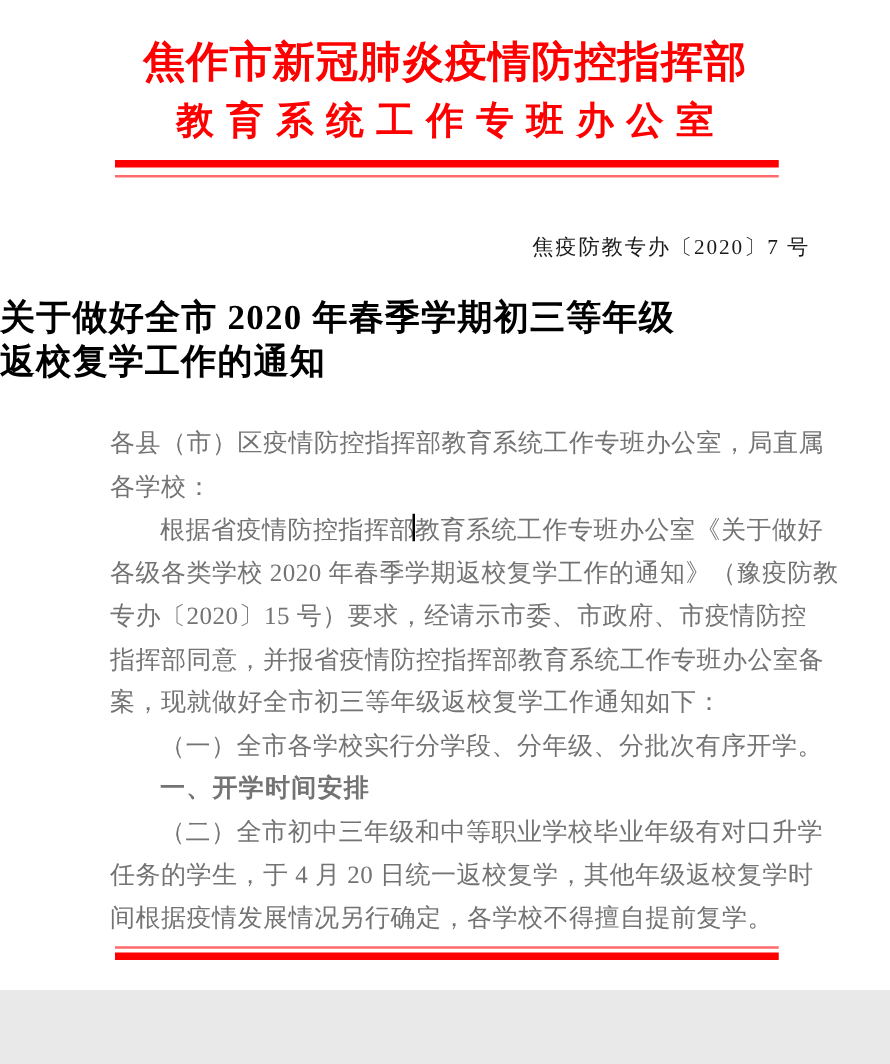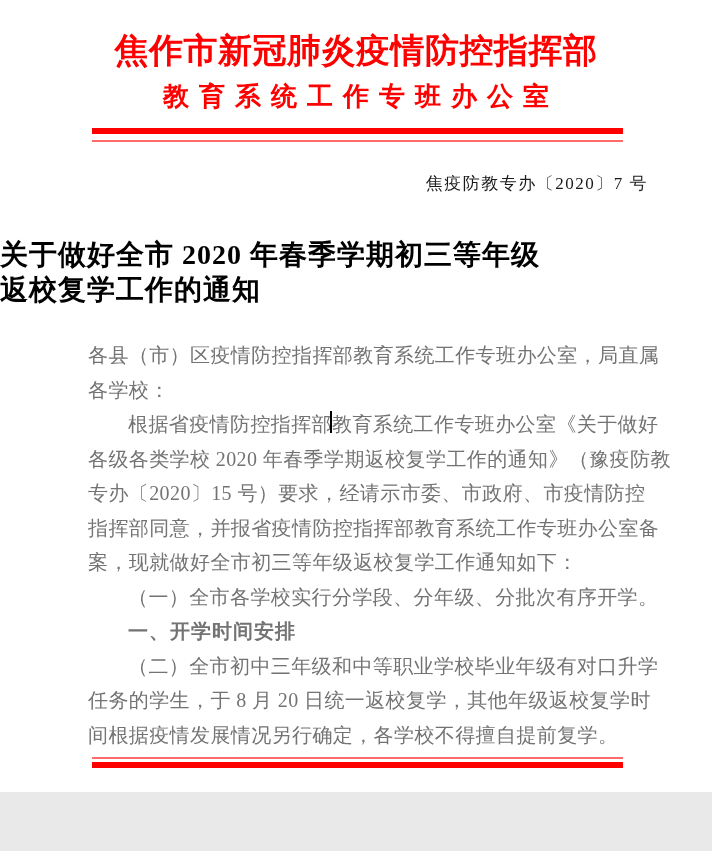--- a/index.html
+++ b/index.html
@@ -25,39 +25,39 @@
     text-align: center;
     color: #fe0000;
     font-weight: bold;
   }
   .org-line1 {
     font-size: 34px;
     line-height: 46px;
     letter-spacing: 0.5px;
   }
   .org-line2 {
-    font-size: 26px;
+    font-size: 30px;
     line-height: 46px;
     letter-spacing: 10px;
     text-indent: 10px;
   }
   
   .sep {
     position: absolute;
     left: 92px;
     width: 531px;
   }
   .sep-top-thick    { top: 128px; height: 6px; background: #fe0000; }
   .sep-top-thin     { top: 140px; height: 2px; background: #ff6b6b; }
   .sep-bottom-thin  { top: 757px; height: 2px; background: #ff6b6b; }
   .sep-bottom-thick { top: 762px; height: 6px; background: #fe0000; }
   
   .doc-number {
     position: absolute;
-    top: 172px;
+    top: 186px;
     right: 64px;
     font-size: 17px;
     letter-spacing: 1.5px;
     color: #1a1a1a;
     white-space: pre;
   }
   
   .doc-title {
     position: absolute;
     top: 237px;
@@ -123,21 +123,21 @@
     <p>各县（市）区疫情防控指挥部教育系统工作专班办公室，局直属
 各学校：</p>
     <p class="indent">根据省疫情防控指挥部教育系统工作专班办公室《关于做好
 各级各类学校 2020 年春季学期返校复学工作的通知》（豫疫防教
 专办〔2020〕15 号）要求，经请示市委、市政府、市疫情防控
 指挥部同意，并报省疫情防控指挥部教育系统工作专班办公室备
 案，现就做好全市初三等年级返校复学工作通知如下：</p>
     <p class="indent">（一）全市各学校实行分学段、分年级、分批次有序开学。</p>
     <p class="indent section-heading">一、开学时间安排</p>
     <p class="indent">（二）全市初中三年级和中等职业学校毕业年级有对口升学
-任务的学生，于 8 月 20 日统一返校复学，其他年级返校复学时
+任务的学生，于 4 月 20 日统一返校复学，其他年级返校复学时
 间根据疫情发展情况另行确定，各学校不得擅自提前复学。</p>
   </div>
 
   <div class="text-cursor"></div>
 
   <div class="sep sep-bottom-thin"></div>
   <div class="sep sep-bottom-thick"></div>
 
 </div>
 

